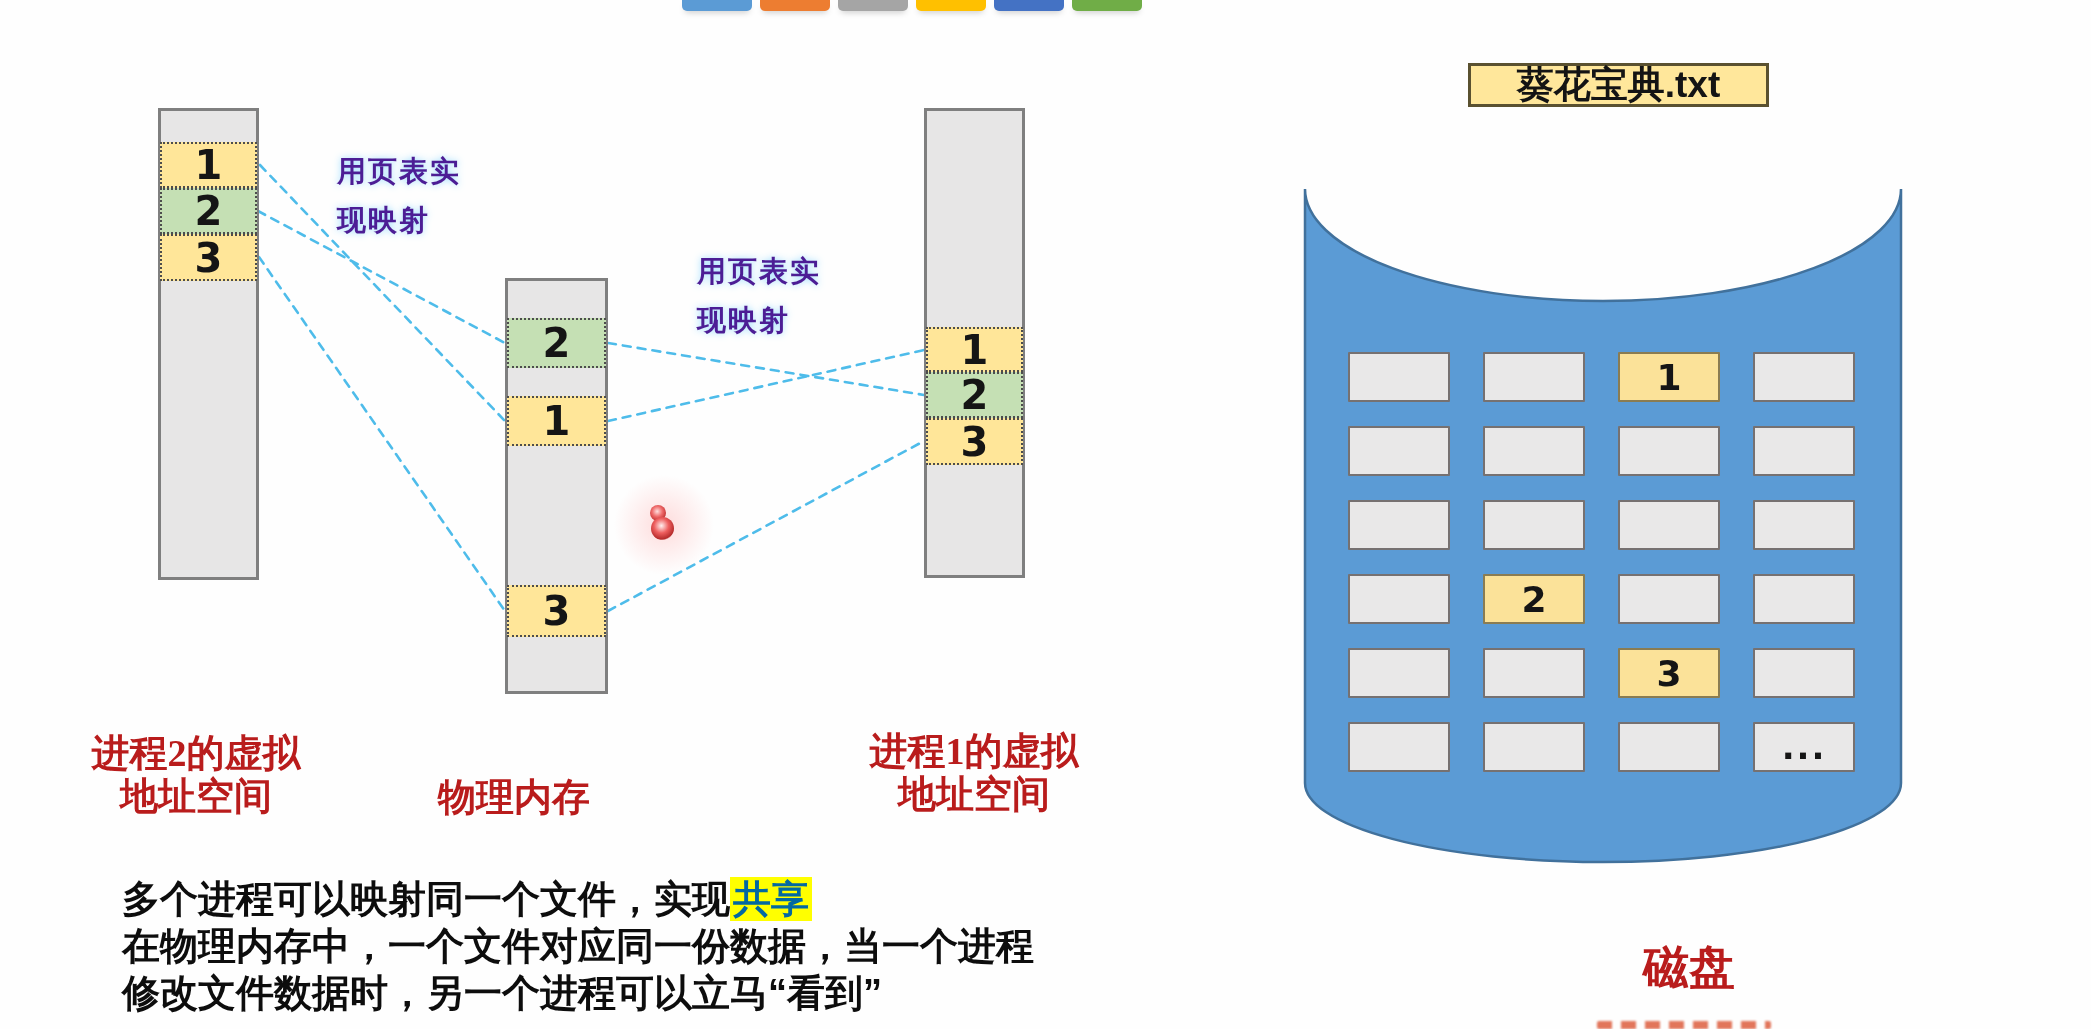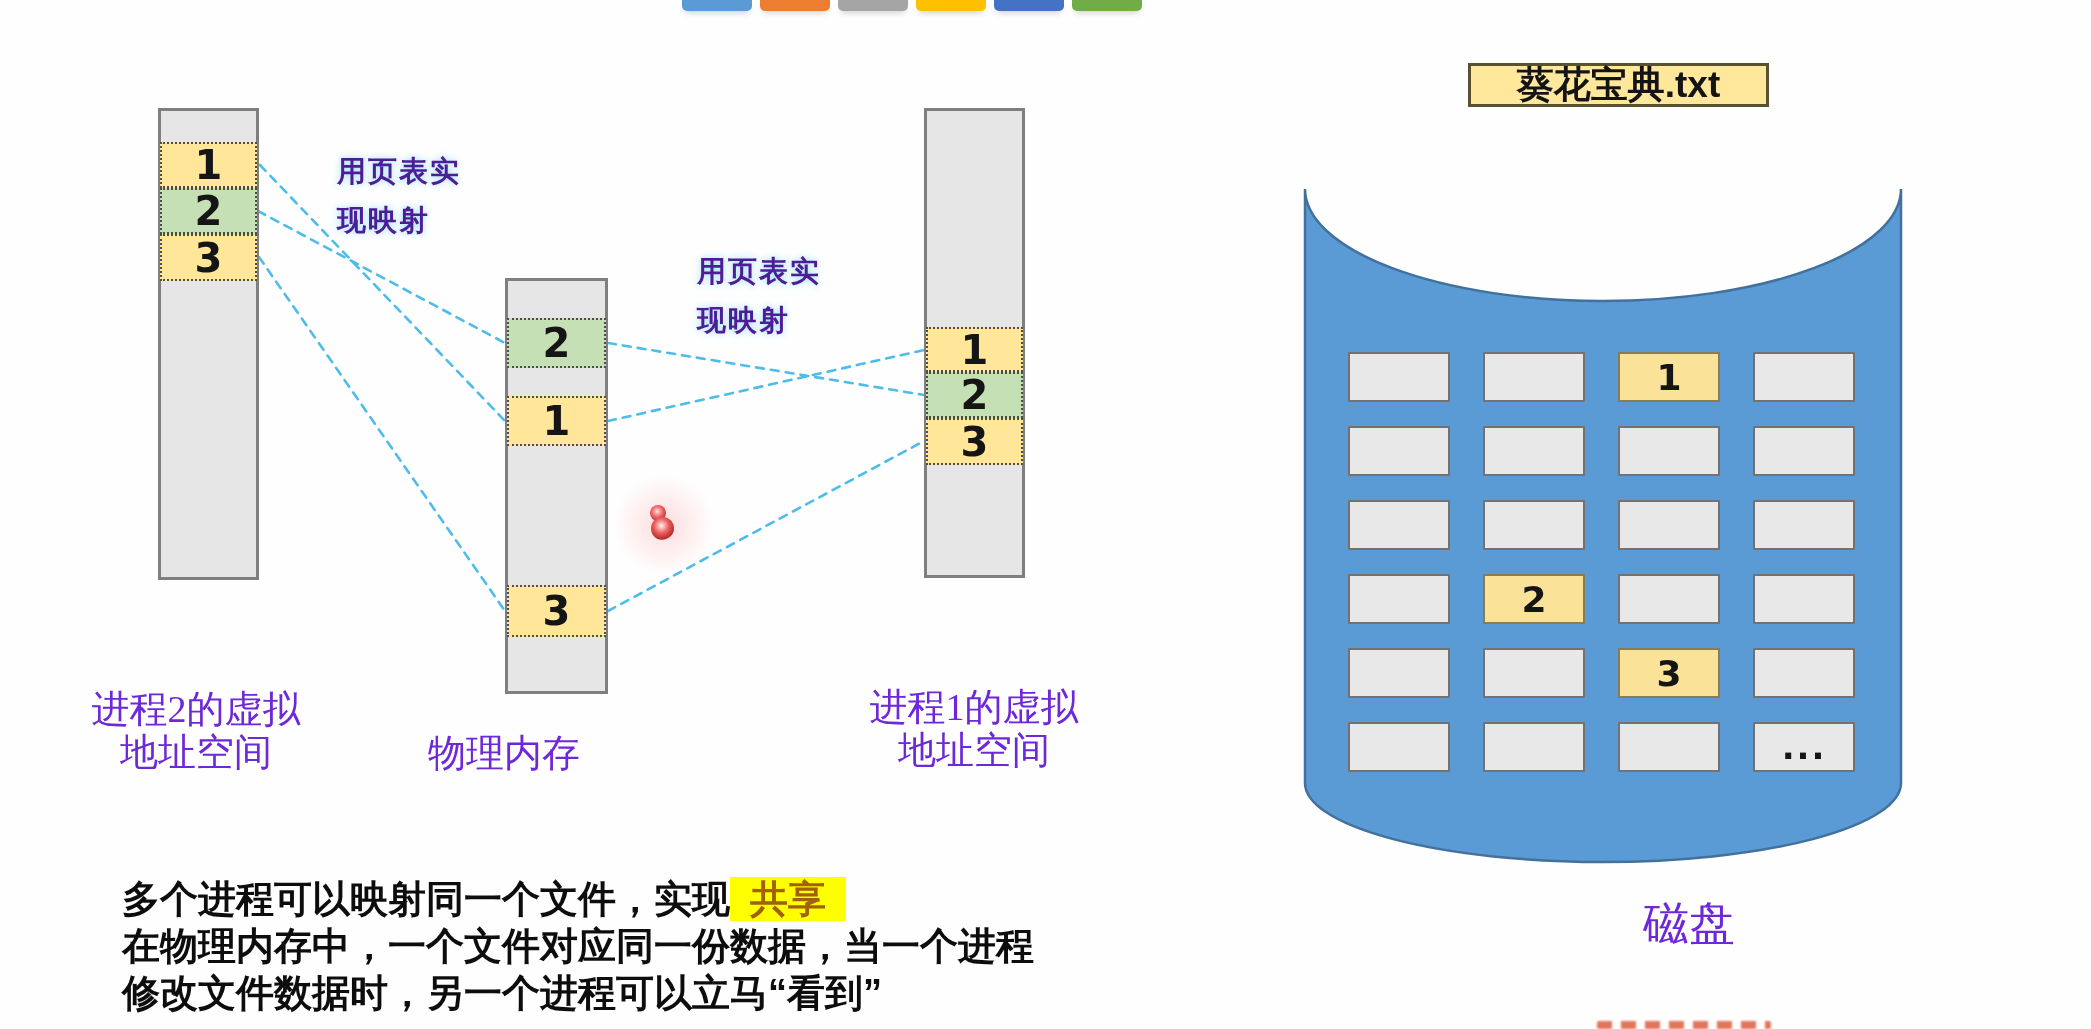--- a/index.html
+++ b/index.html
@@ -25,23 +25,23 @@
         display:flex;align-items:center;justify-content:center;
         font-family:"DejaVu Sans","Liberation Sans",sans-serif;
         font-size:40px;font-weight:700;color:#151515;}
   .cy{background:#FFE699;} .cg{background:#C5E0B4;}
 
   
   .note{position:absolute;z-index:3;color:#4c1d95;font-weight:700;font-size:29px;line-height:49px;
         text-shadow:0 0 7px rgba(140,215,255,.9),0 0 2px rgba(255,255,255,.9);letter-spacing:2px;}
 
   
-  .caption{position:absolute;z-index:3;color:#6d28d9;text-align:center;
+  .caption{position:absolute;z-index:3;color:#b91c1c;text-align:center;
            font-family:"Liberation Serif","DejaVu Serif",serif;
-           font-size:38px;line-height:43px;font-weight:400;}
+           font-size:38px;line-height:43px;font-weight:700;margin-top:44px;}
 
   
   .filebox{position:absolute;left:1468px;top:63px;width:301px;height:44px;z-index:3;
            background:#FFE79B;border:3px solid #5a5130;box-sizing:border-box;
            display:flex;align-items:center;justify-content:center;
            font-size:37px;font-weight:700;color:#141414;}
 
   
   .diskgrid{position:absolute;left:1348px;top:352px;z-index:2;display:grid;
             grid-template-columns:repeat(4,102px);grid-template-rows:repeat(6,50px);
@@ -49,21 +49,21 @@
   .dcell{background:#E9E8E8;border:2px solid #767171;box-sizing:border-box;
          display:flex;align-items:center;justify-content:center;
          font-family:"DejaVu Sans","Liberation Sans",sans-serif;
          font-size:36px;font-weight:700;color:#151515;border-radius:1px;}
   .dcell.dy{background:#FBE299;border-color:#8a7c52;}
   .dcell.dots{letter-spacing:2px;font-size:34px;}
 
   
   .notes{position:absolute;left:122px;top:876px;z-index:3;color:#0d0d0d;
          font-size:38px;line-height:47px;font-weight:700;white-space:nowrap;}
-  .hl{background:#FFFF00;color:#a16207;padding:1px 20px;}
+  .hl{background:#FFFF00;color:#0369a1;padding:1px 3px;}
 
   
   .laser-halo{position:absolute;left:612px;top:473px;width:104px;height:104px;z-index:5;border-radius:50%;
       background:radial-gradient(circle,rgba(255,130,130,.28) 0%,rgba(255,160,160,.12) 45%,transparent 68%);}
   .laser-dot-small{position:absolute;left:650px;top:505px;width:16px;height:16px;z-index:6;border-radius:50%;
       background:radial-gradient(circle at 45% 40%,#ffdede 0%,#ef6a6a 40%,#c43434 72%,rgba(200,60,60,0) 78%);}
   .laser-dot-big{position:absolute;left:651px;top:517px;width:23px;height:23px;z-index:6;border-radius:50%;
       background:radial-gradient(circle at 45% 38%,#fff0f0 0%,#ee5f5f 38%,#b52c2c 70%,rgba(200,60,60,0) 78%);}
 
   
@@ -119,21 +119,21 @@
   </div>
   <div class="note" style="left:697px;top:247px;">
     <div>用页表实</div>
     <div>现映射</div>
   </div>
 
   <div class="caption" style="left:76px;top:688px;width:240px;">
     <div>进程2的虚拟</div>
     <div>地址空间</div>
   </div>
-  <div class="caption" style="left:394px;top:732px;width:220px;">物理内存</div>
+  <div class="caption" style="left:404px;top:732px;width:220px;">物理内存</div>
   <div class="caption" style="left:854px;top:686px;width:240px;">
     <div>进程1的虚拟</div>
     <div>地址空间</div>
   </div>
   <div class="caption" style="left:1589px;top:902px;width:200px;font-size:46px;">磁盘</div>
 
   <div class="filebox">葵花宝典.txt</div>
 
   <div class="diskgrid">
     <div class="dcell"></div>

